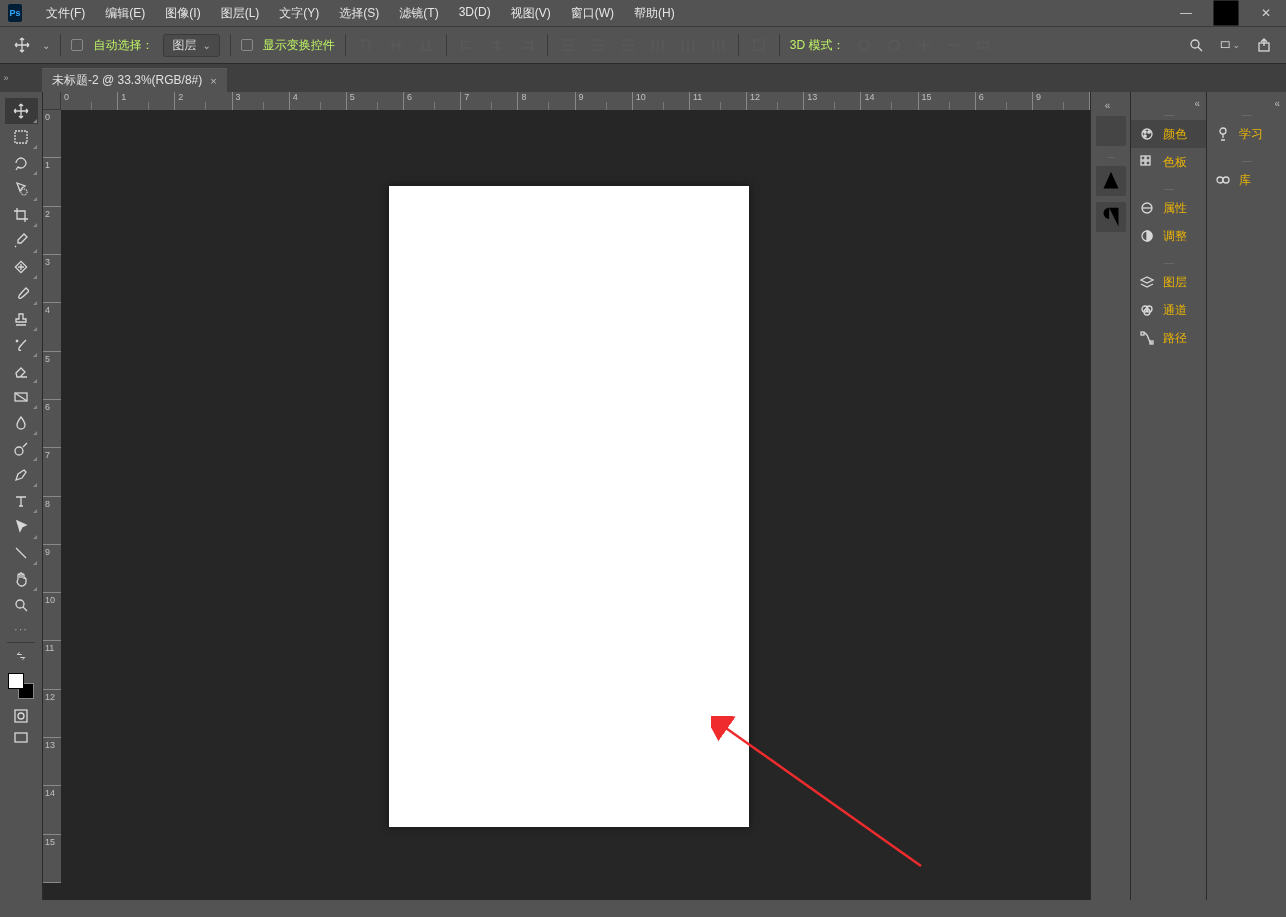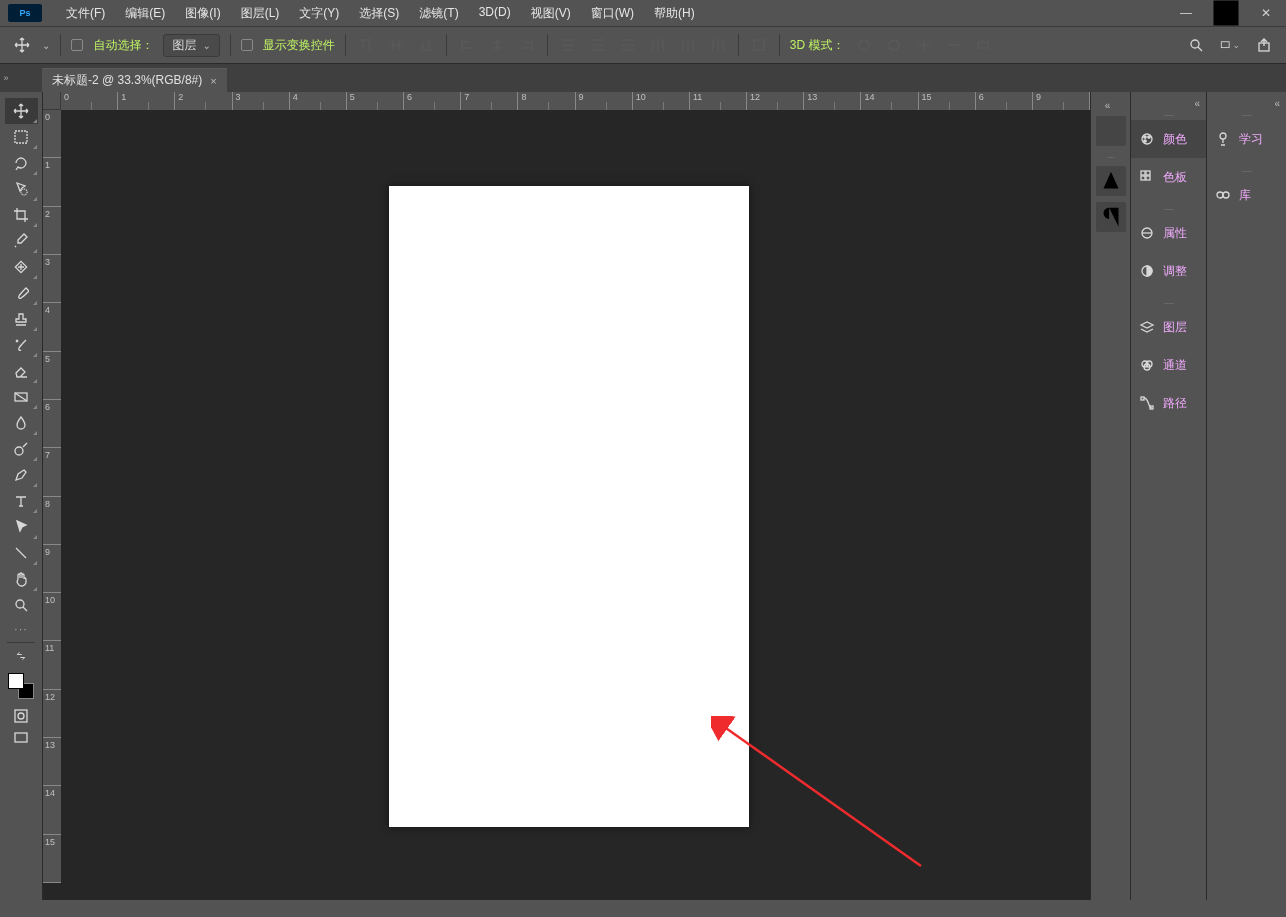--- a/index.html
+++ b/index.html
@@ -1,20 +1,20 @@
 <!DOCTYPE html>
 <html><head>
 <meta charset="utf-8">
 <style>
 * { margin:0; padding:0; box-sizing:border-box; font-family:"Microsoft YaHei",Arial,sans-serif; user-select:none; }
 body { width:1286px; height:917px; background:#535353; overflow:hidden; color:#d8d8d8; font-size:12px; position:relative; }
 
 
 .titlebar { height:26px; background:#535353; display:flex; align-items:center; padding-left:8px; }
-.ps-logo { width:34px; height:18px; background:#001e36; color:#31a8ff; font-size:9px; font-weight:700; display:flex; align-items:center; justify-content:center; border-radius:2px; margin-right:14px; }
+.ps-logo { width:14px; height:18px; background:#001e36; color:#31a8ff; font-size:9px; font-weight:700; display:flex; align-items:center; justify-content:center; border-radius:2px; margin-right:14px; }
 .menu { display:flex; gap:0; }
 .menu-item { padding:9px 10px; color:#e6e6e6; cursor:pointer; }
 .win-btns { margin-left:auto; display:flex; }
 .win-btn { width:40px; height:26px; display:flex; align-items:center; justify-content:center; color:#d0d0d0; }
 
 
 .optbar { height:38px; background:#535353; display:flex; align-items:center; padding:0 12px; gap:10px; border-top:1px solid #3a3a3a; border-bottom:1px solid #2a2a2a; }
 .opt-ico { width:20px; height:20px; display:flex; align-items:center; justify-content:center; color:#d0d0d0; }
 .sep { width:1px; height:22px; background:#3a3a3a; }
 .chk { width:12px; height:12px; border:1px solid #8a8a8a; border-radius:2px; }
@@ -53,21 +53,21 @@
 .arrow-annot { position:absolute; top:606px; left:650px; pointer-events:none; }
 
 
 .rdock { display:flex; }
 .rcol { background:#535353; border-left:1px solid #2a2a2a; }
 .rcol.c1 { width:40px; display:flex; flex-direction:column; align-items:center; padding-top:6px; gap:4px; }
 .rcol.c2 { width:76px; display:flex; flex-direction:column; padding-top:4px; }
 .rcol.c3 { width:80px; display:flex; flex-direction:column; padding-top:4px; }
 .rbtn { width:30px; height:30px; display:flex; align-items:center; justify-content:center; background:#454545; border-radius:2px; color:#d0d0d0; margin-bottom:2px; }
 .panel-group { display:flex; flex-direction:column; margin-bottom:8px; }
-.panel-item { height:38px; display:flex; align-items:center; gap:8px; padding:0 8px; color:#f0abfc; }
+.panel-item { height:28px; display:flex; align-items:center; gap:8px; padding:0 8px; color:#eab308; }
 .panel-item.active { background:#454545; }
 .panel-grip { height:8px; display:flex; justify-content:center; color:#777; font-size:7px; letter-spacing:-1px; margin-top:2px; }
 .coll-chev { height:14px; display:flex; align-items:center; justify-content:flex-end; padding-right:6px; color:#bbb; font-size:10px; }
 
 
 .status { position:absolute; left:43px; right:196px; bottom:0; height:17px; background:#4a4a4a; display:flex; align-items:center; padding:0 10px; gap:30px; color:#d8d8d8; font-size:11px; border-top:1px solid #2a2a2a; }
 .status .triangle { margin-left:4px; font-size:8px; color:#bbb; }
 </style>
 </head>
 <body>

